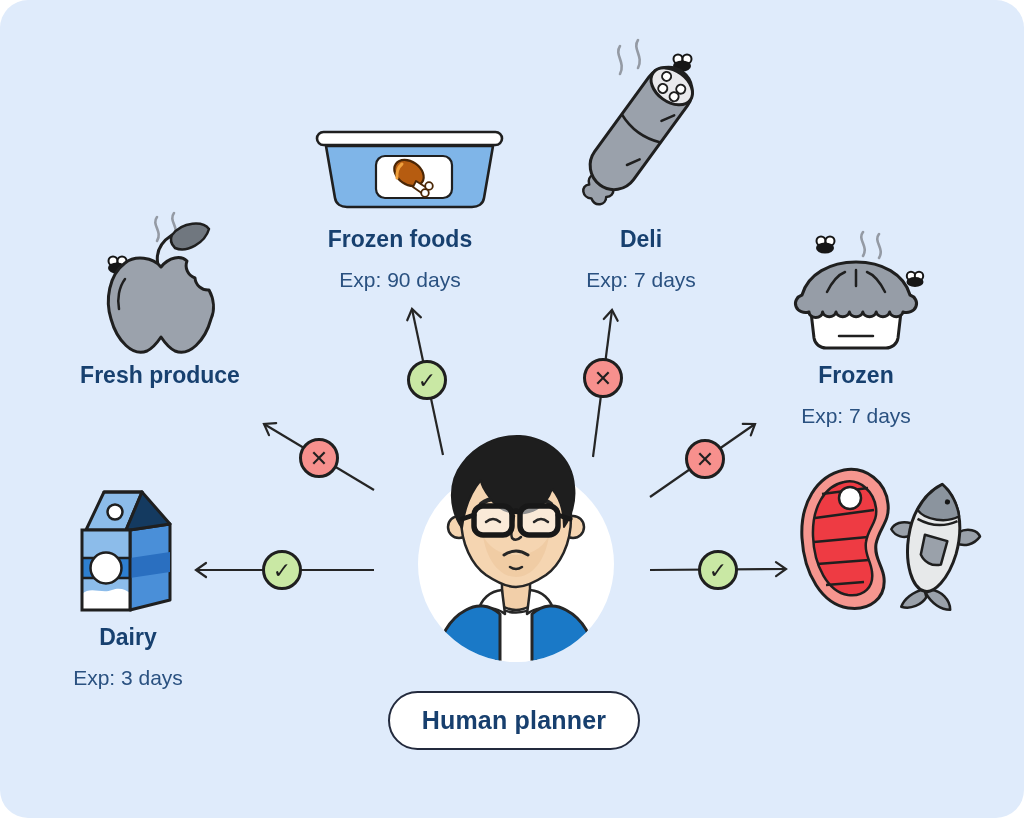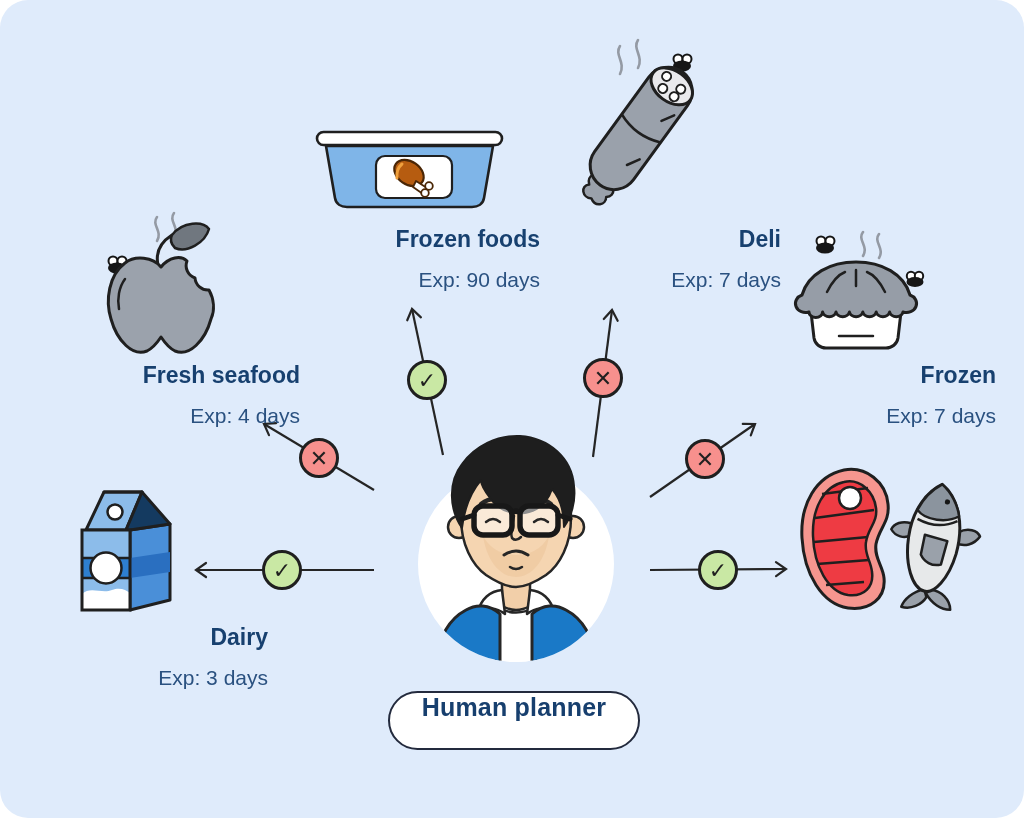--- a/index.html
+++ b/index.html
@@ -2,35 +2,35 @@
 <html><head>
 <meta charset="utf-8">
 <style>
   html,body{margin:0;padding:0;background:#ffffff;}
   .canvas{
     position:relative;width:1024px;height:818px;background:#dfebfb;
     border-radius:28px;overflow:hidden;
     font-family:"Liberation Sans",sans-serif;
   }
   .layer{position:absolute;left:0;top:0;}
-  .cat-label{position:absolute;width:280px;text-align:right;pointer-events:none;}
+  .cat-label{position:absolute;width:280px;text-align:center;pointer-events:none;}
   .cat-title{font-size:23px;font-weight:bold;color:#17406f;line-height:27px;}
   .cat-exp{font-size:21px;color:#2a5180;line-height:27px;margin-top:13px;}
   .badge{
     position:absolute;width:40px;height:40px;border-radius:50%;
     border:3px solid #1f1f1f;box-sizing:border-box;
     display:flex;align-items:center;justify-content:center;
     font-family:"DejaVu Sans",sans-serif;font-size:22px;color:#1f1f1f;
   }
   .badge.ok{background:#c9e8a4;}
   .badge.no{background:#f7908d;}
   .pill{
     position:absolute;left:388px;top:691px;width:252px;height:59px;
     background:#ffffff;border:2.5px solid #232a3d;border-radius:32px;
-    box-sizing:border-box;display:flex;justify-content:center;
+    box-sizing:border-box;display:flex;align-items:center;justify-content:center;
   }
   .pill span{font-size:25px;font-weight:bold;color:#173f6e;letter-spacing:.2px;}
   svg{display:block;}
 </style>
 </head>
 <body>
 
 <div class="canvas">
 
   <svg class="layer" width="1024" height="818" viewBox="0 0 1024 818">
@@ -227,22 +227,21 @@
       <span>✓</span>
     </div>
   <div class="badge no" style="left:685px;top:439px">
       <span>✕</span>
     </div>
   <div class="badge ok" style="left:698px;top:550px">
       <span>✓</span>
     </div>
 
   <div class="cat-label" style="left:20px;top:362px">
-    <div class="cat-title">Fresh seafood</div>
-    <div class="cat-exp">Exp: 4 days</div>
+    <div class="cat-title">Fresh produce</div>
   </div>
   <div class="cat-label" style="left:260px;top:226px">
     <div class="cat-title">Frozen foods</div>
     <div class="cat-exp">Exp: 90 days</div>
   </div>
   <div class="cat-label" style="left:501px;top:226px">
     <div class="cat-title">Deli</div>
     <div class="cat-exp">Exp: 7 days</div>
   </div>
   <div class="cat-label" style="left:716px;top:362px">

